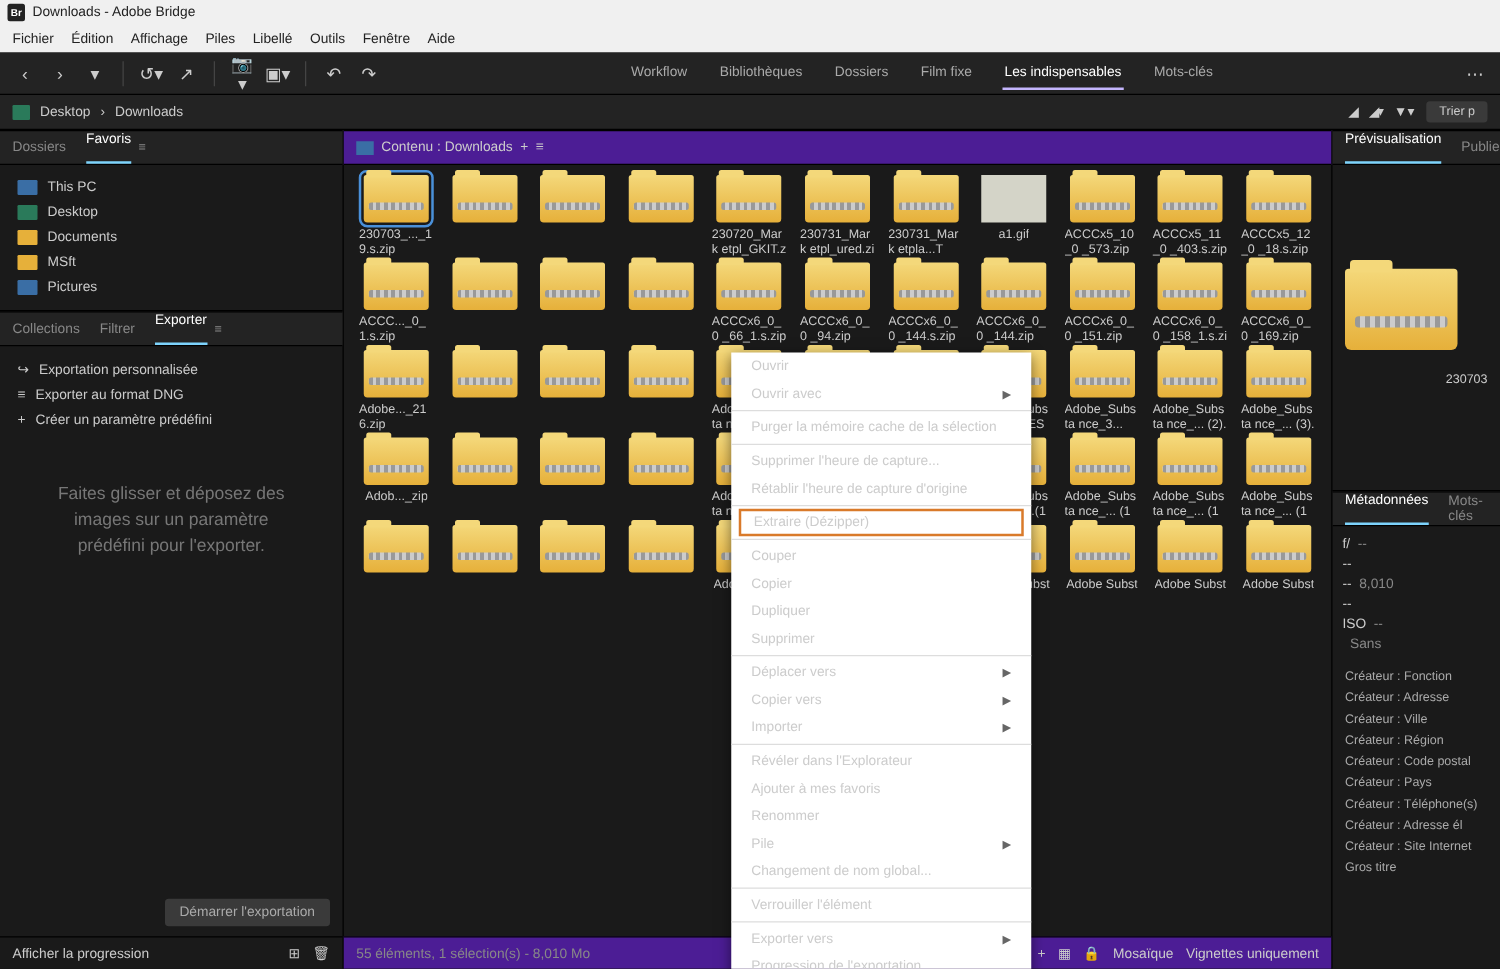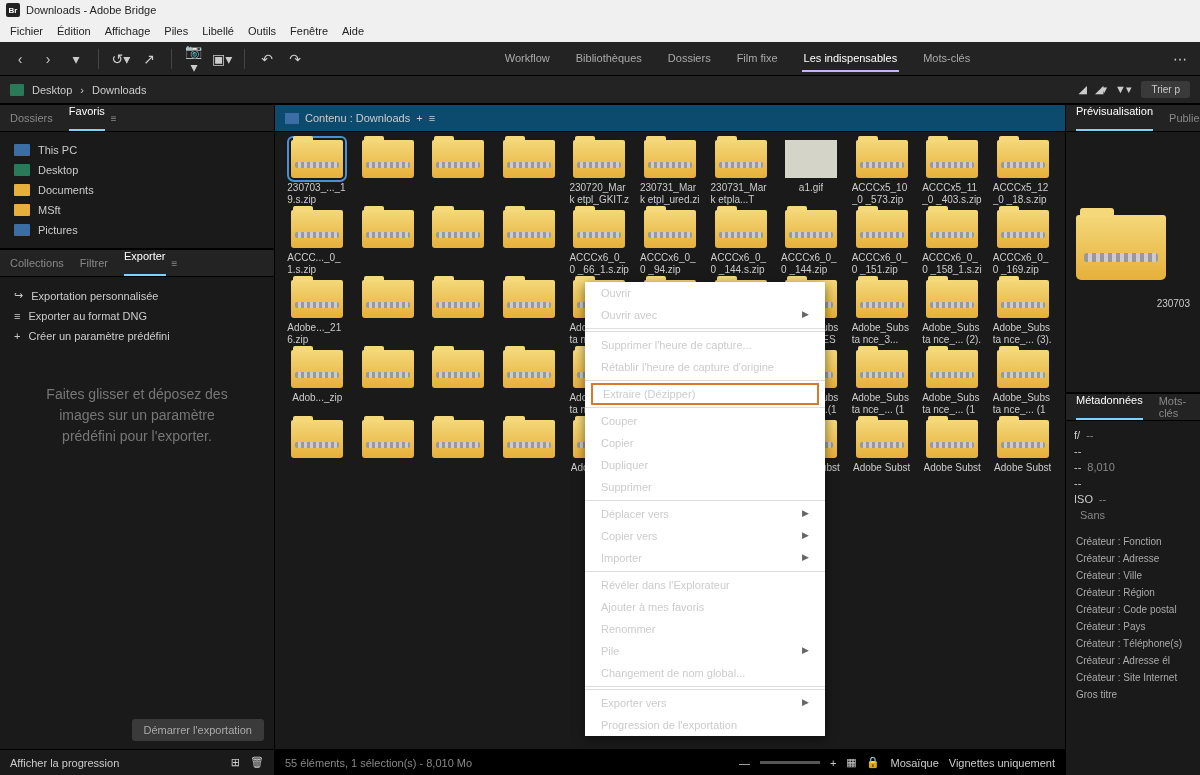--- a/index.html
+++ b/index.html
@@ -33,49 +33,49 @@
 .fav-item .ic.fd{background:#e6b03a}
 .fav-item .ic.pic{background:#3a6ea5}
 .exp-panel{border-top:1px solid #000;flex:1;display:flex;flex-direction:column}
 .exp-items{padding:8px 0}
 .exp-item{display:flex;align-items:center;padding:4px 14px;gap:8px;cursor:pointer}
 .exp-hint{color:#777;text-align:center;padding:30px 40px;font-size:14px;line-height:1.5}
 .exp-footer{margin-top:auto;padding:8px 10px;display:flex;justify-content:flex-end}
 .exp-btn{background:#3a3a3a;padding:5px 12px;border-radius:3px;color:#aaa;cursor:pointer}
 .bottom-row{padding:6px 10px;display:flex;align-items:center;gap:10px;border-top:1px solid #000}
 .center-col{flex:1;display:flex;flex-direction:column;position:relative}
-.content-hdr{background:#0c4a6e;height:28px;display:flex;align-items:center;padding:0 10px;gap:6px;border-bottom:1px solid #000;border-top:1px solid #000}
+.content-hdr{background:#4c1d95;height:28px;display:flex;align-items:center;padding:0 10px;gap:6px;border-bottom:1px solid #000;border-top:1px solid #000}
 .content-hdr .fd-ic{width:14px;height:11px;background:#3a6ea5}
 .grid{flex:1;overflow:hidden;padding:8px 10px;display:grid;grid-template-columns:repeat(11,1fr);gap:4px 6px;align-content:start}
 .thumb{display:flex;flex-direction:column;align-items:center;cursor:pointer}
 .thumb .folder{width:52px;height:38px;background:linear-gradient(#f4d87a,#e6b03a);border-radius:2px 2px 3px 3px;position:relative;margin-bottom:4px}
 .thumb .folder:before{content:"";position:absolute;top:-4px;left:2px;width:20px;height:6px;background:#f4d87a;border-radius:2px 2px 0 0}
 .thumb .folder .zip{position:absolute;bottom:10px;left:4px;right:4px;height:6px;background:repeating-linear-gradient(90deg,#999 0 3px,#ccc 3px 6px);border-radius:2px}
 .thumb .folder.sel{outline:2px solid #4a90d9;outline-offset:2px}
 .thumb .img{width:52px;height:38px;background:#d4d4c8;margin-bottom:4px}
 .thumb .lbl{font-size:10px;color:#ccc;text-align:left;line-height:1.2;max-width:60px;word-break:break-all;height:24px;overflow:hidden}
 .ctx-menu{position:absolute;left:310px;top:178px;width:240px;background:#fff;box-shadow:0 3px 10px rgba(0,0,0,.5);z-index:100}
-.ctx-menu .row{padding:5px 16px;color:#222;cursor:pointer;display:flex;justify-content:space-between;align-items:flex-start}
+.ctx-menu .row{padding:5px 16px;color:#222;cursor:pointer;display:flex;justify-content:space-between;align-items:center}
 .ctx-menu .row.hl{border:2px solid #d97a2a;margin:2px 6px;padding:3px 10px}
 .ctx-menu .row .arr{color:#666;font-size:9px}
 .ctx-menu hr{border:none;border-top:1px solid #ddd;margin:2px 0}
 .right-col{width:135px;display:flex;flex-direction:column;border-left:1px solid #000}
 .prev-area{flex:0 0 260px;display:flex;flex-direction:column;align-items:flex-start;justify-content:center;padding:10px}
 .prev-area .big-folder{width:90px;height:65px;background:linear-gradient(#f4d87a,#e6b03a);border-radius:3px 3px 5px 5px;position:relative;margin-bottom:18px}
 .prev-area .big-folder:before{content:"";position:absolute;top:-7px;left:4px;width:34px;height:10px;background:#f4d87a;border-radius:3px 3px 0 0}
 .prev-area .big-folder .zip{position:absolute;bottom:18px;left:8px;right:8px;height:9px;background:repeating-linear-gradient(90deg,#999 0 4px,#ccc 4px 8px);border-radius:3px}
 .prev-area .cap{color:#ccc;font-size:10px;text-align:right;align-self:flex-end}
 .meta-panel{border-top:1px solid #000;flex:1;overflow:hidden}
 .meta-table{padding:6px 8px}
 .meta-row{display:flex;padding:2px 0;color:#aaa;font-size:10px;gap:6px}
 .meta-row .k{flex:0 0 auto}
 .meta-row .v{color:#888}
 .meta-list{padding:4px 0}
 .meta-list .mr{padding:3px 10px;color:#aaa;font-size:10px}
-.statusbar{position:absolute;left:275px;right:135px;bottom:0;height:26px;background:#000000;display:flex;align-items:center;padding:0 10px;gap:12px;border-top:1px solid #000;font-size:10px}
+.statusbar{position:absolute;left:275px;right:135px;bottom:0;height:26px;background:#4c1d95;display:flex;align-items:center;padding:0 10px;gap:12px;border-top:1px solid #000;font-size:10px}
 .statusbar .right{margin-left:auto;display:flex;gap:10px;align-items:center}
 .sort-btn{background:#3a3a3a;padding:3px 10px;border-radius:3px;margin-left:auto;font-size:10px}
 </style>
 </head>
 <body>
 
 <div class="titlebar">
   <div class="br-logo">Br</div>
   <span>Downloads - Adobe Bridge</span>
 </div>
@@ -529,20 +529,23 @@
       </div>
     <div class="ctx-menu" id="ctx">
         <div class="row">
           <span>Ouvrir</span>
         </div>
         <div class="row">
           <span>Ouvrir avec</span>
           <span class="arr">▶</span>
         </div>
         <hr>
+        <div class="row">
+          <span>Purger la mémoire cache de la sélection</span>
+        </div>
         <hr>
         <div class="row">
           <span>Supprimer l'heure de capture...</span>
         </div>
         <div class="row">
           <span>Rétablir l'heure de capture d'origine</span>
         </div>
         <hr>
         <div class="row hl">
           <span>Extraire (Dézipper)</span>
@@ -584,20 +587,23 @@
           <span>Renommer</span>
         </div>
         <div class="row">
           <span>Pile</span>
           <span class="arr">▶</span>
         </div>
         <div class="row">
           <span>Changement de nom global...</span>
         </div>
         <hr>
+        <div class="row">
+          <span>Verrouiller l'élément</span>
+        </div>
         <hr>
         <div class="row">
           <span>Exporter vers</span>
           <span class="arr">▶</span>
         </div>
         <div class="row">
           <span>Progression de l'exportation</span>
         </div>
       </div>
   </div>

